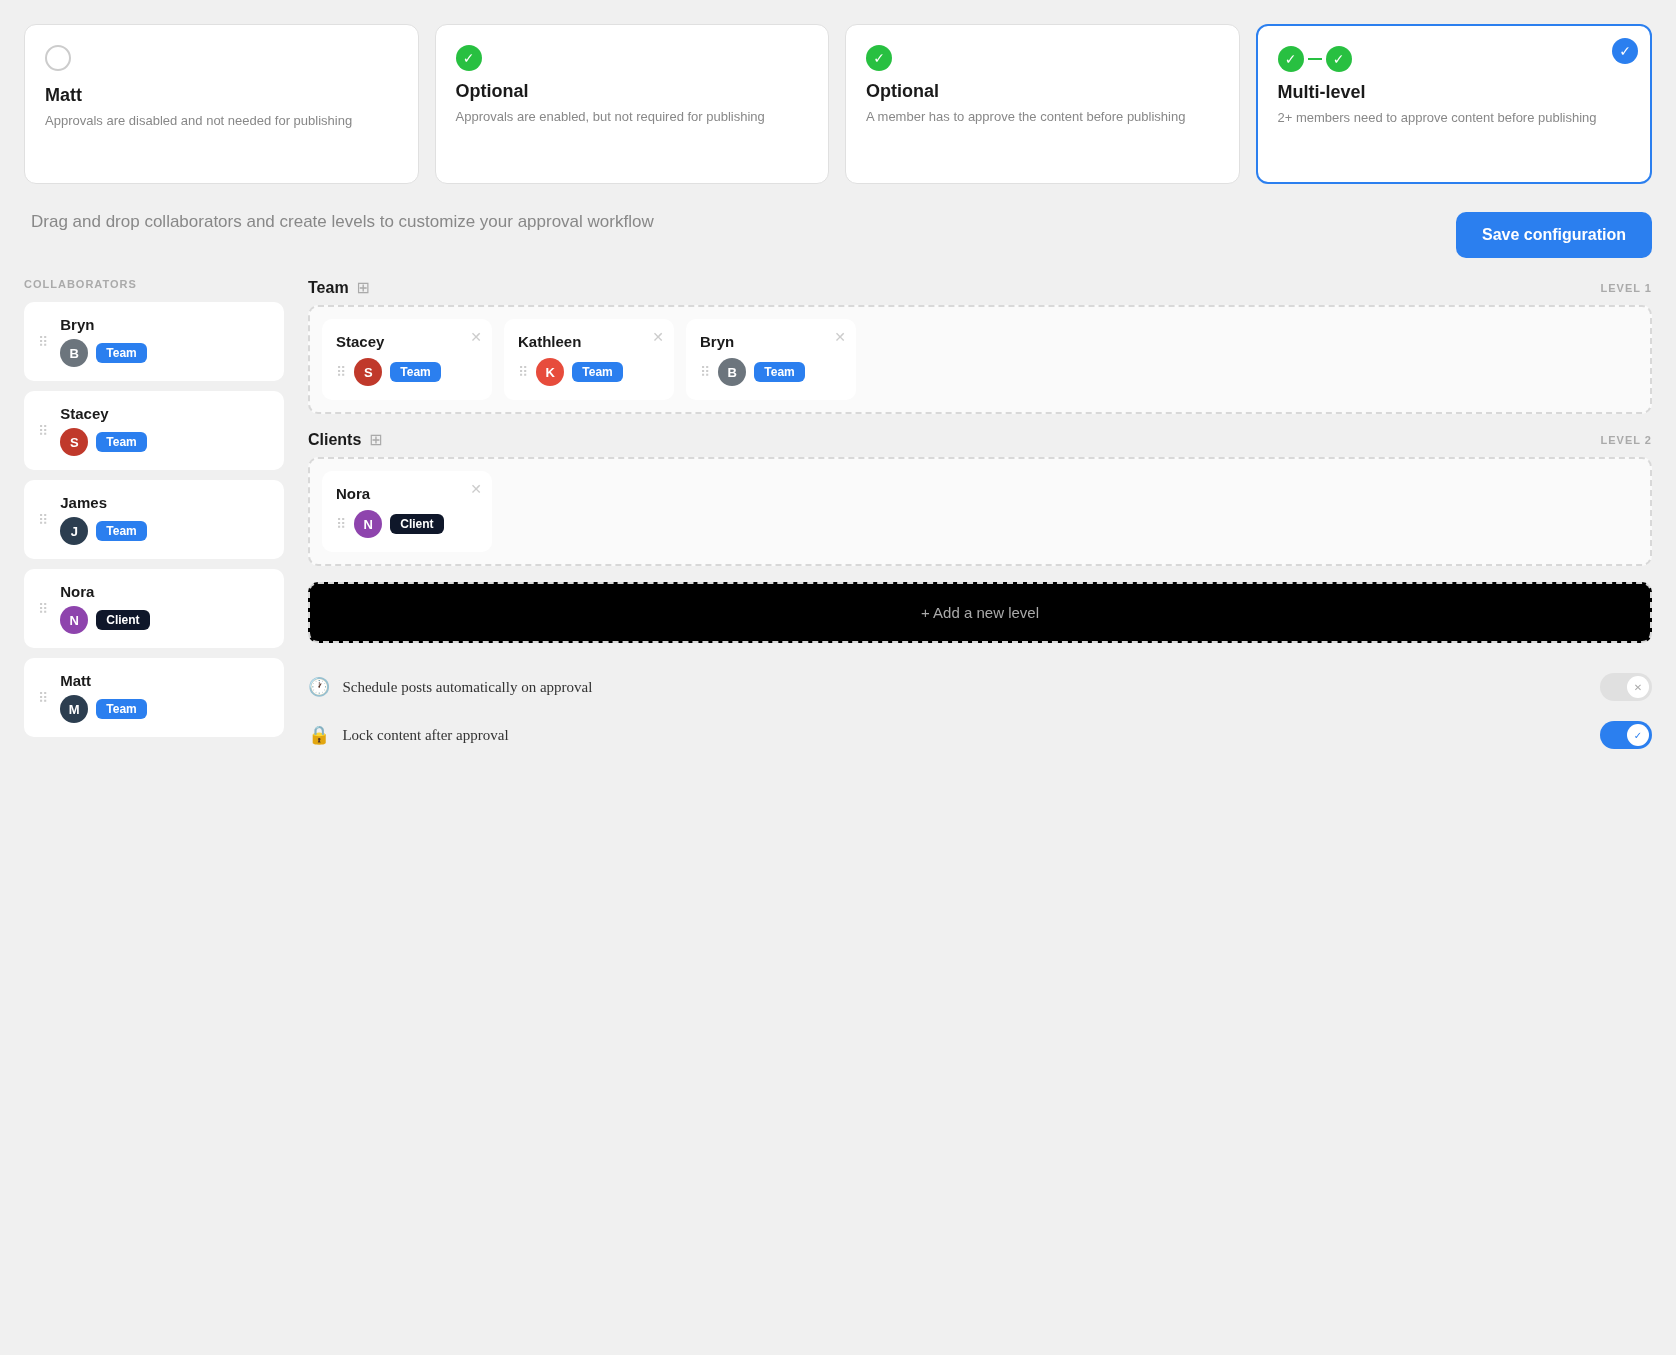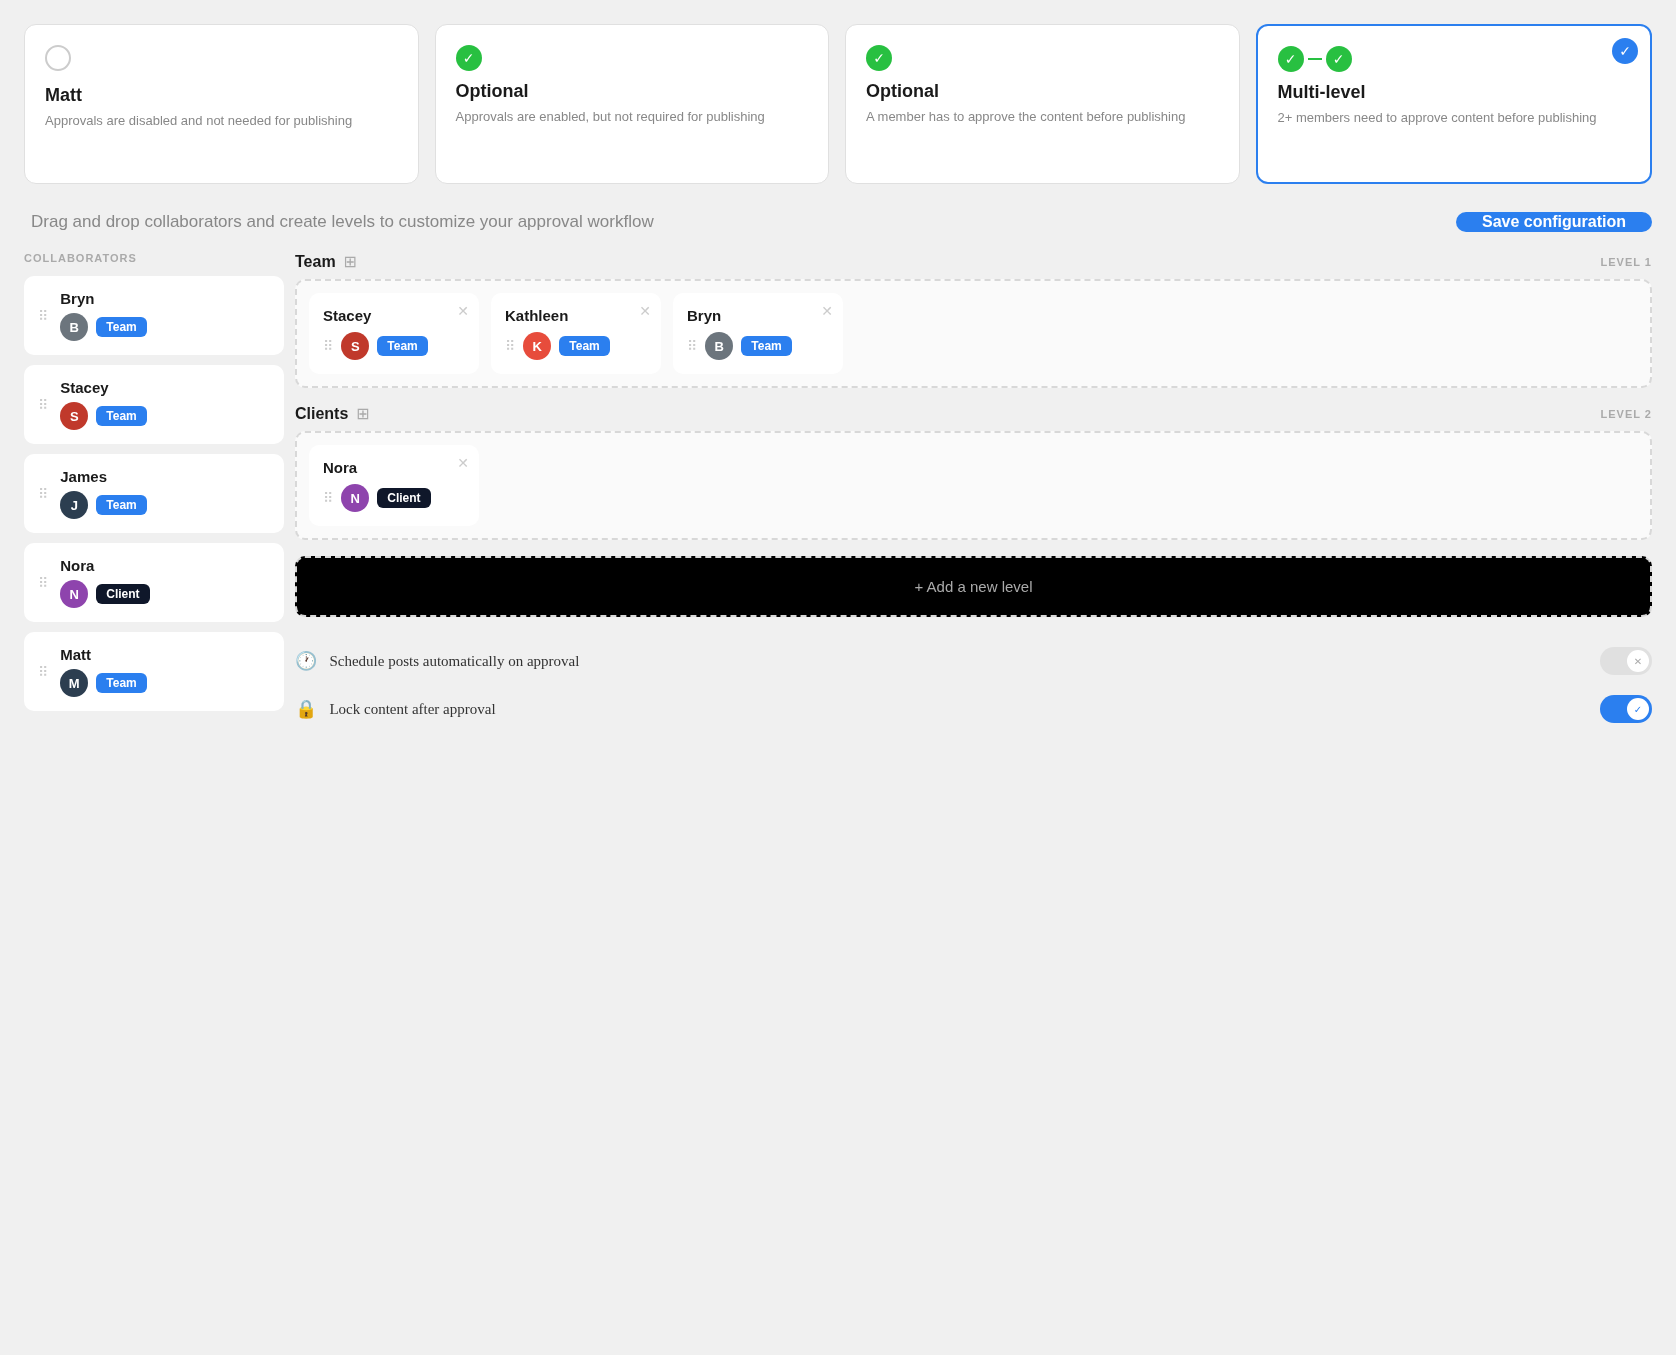--- a/index.html
+++ b/index.html
@@ -100,31 +100,31 @@
     .workflow-desc {
       font-size: 17px;
       color: #888;
       margin-left: 7px;
     }
     .save-btn {
       background: #2b7fef;
       color: #fff;
       border: none;
       border-radius: 10px;
-      padding: 1px 26px;
+      padding: 14px 26px;
       font-size: 16px;
       font-weight: 600;
       cursor: pointer;
       white-space: nowrap;
     }
 
     
     .main-layout {
       display: flex;
-      gap: 11px;
+      gap: 24px;
     }
 
     
     .collaborators-panel {
       width: 260px;
       flex-shrink: 0;
     }
     .panel-label {
       font-size: 11px;
       font-weight: 700;

